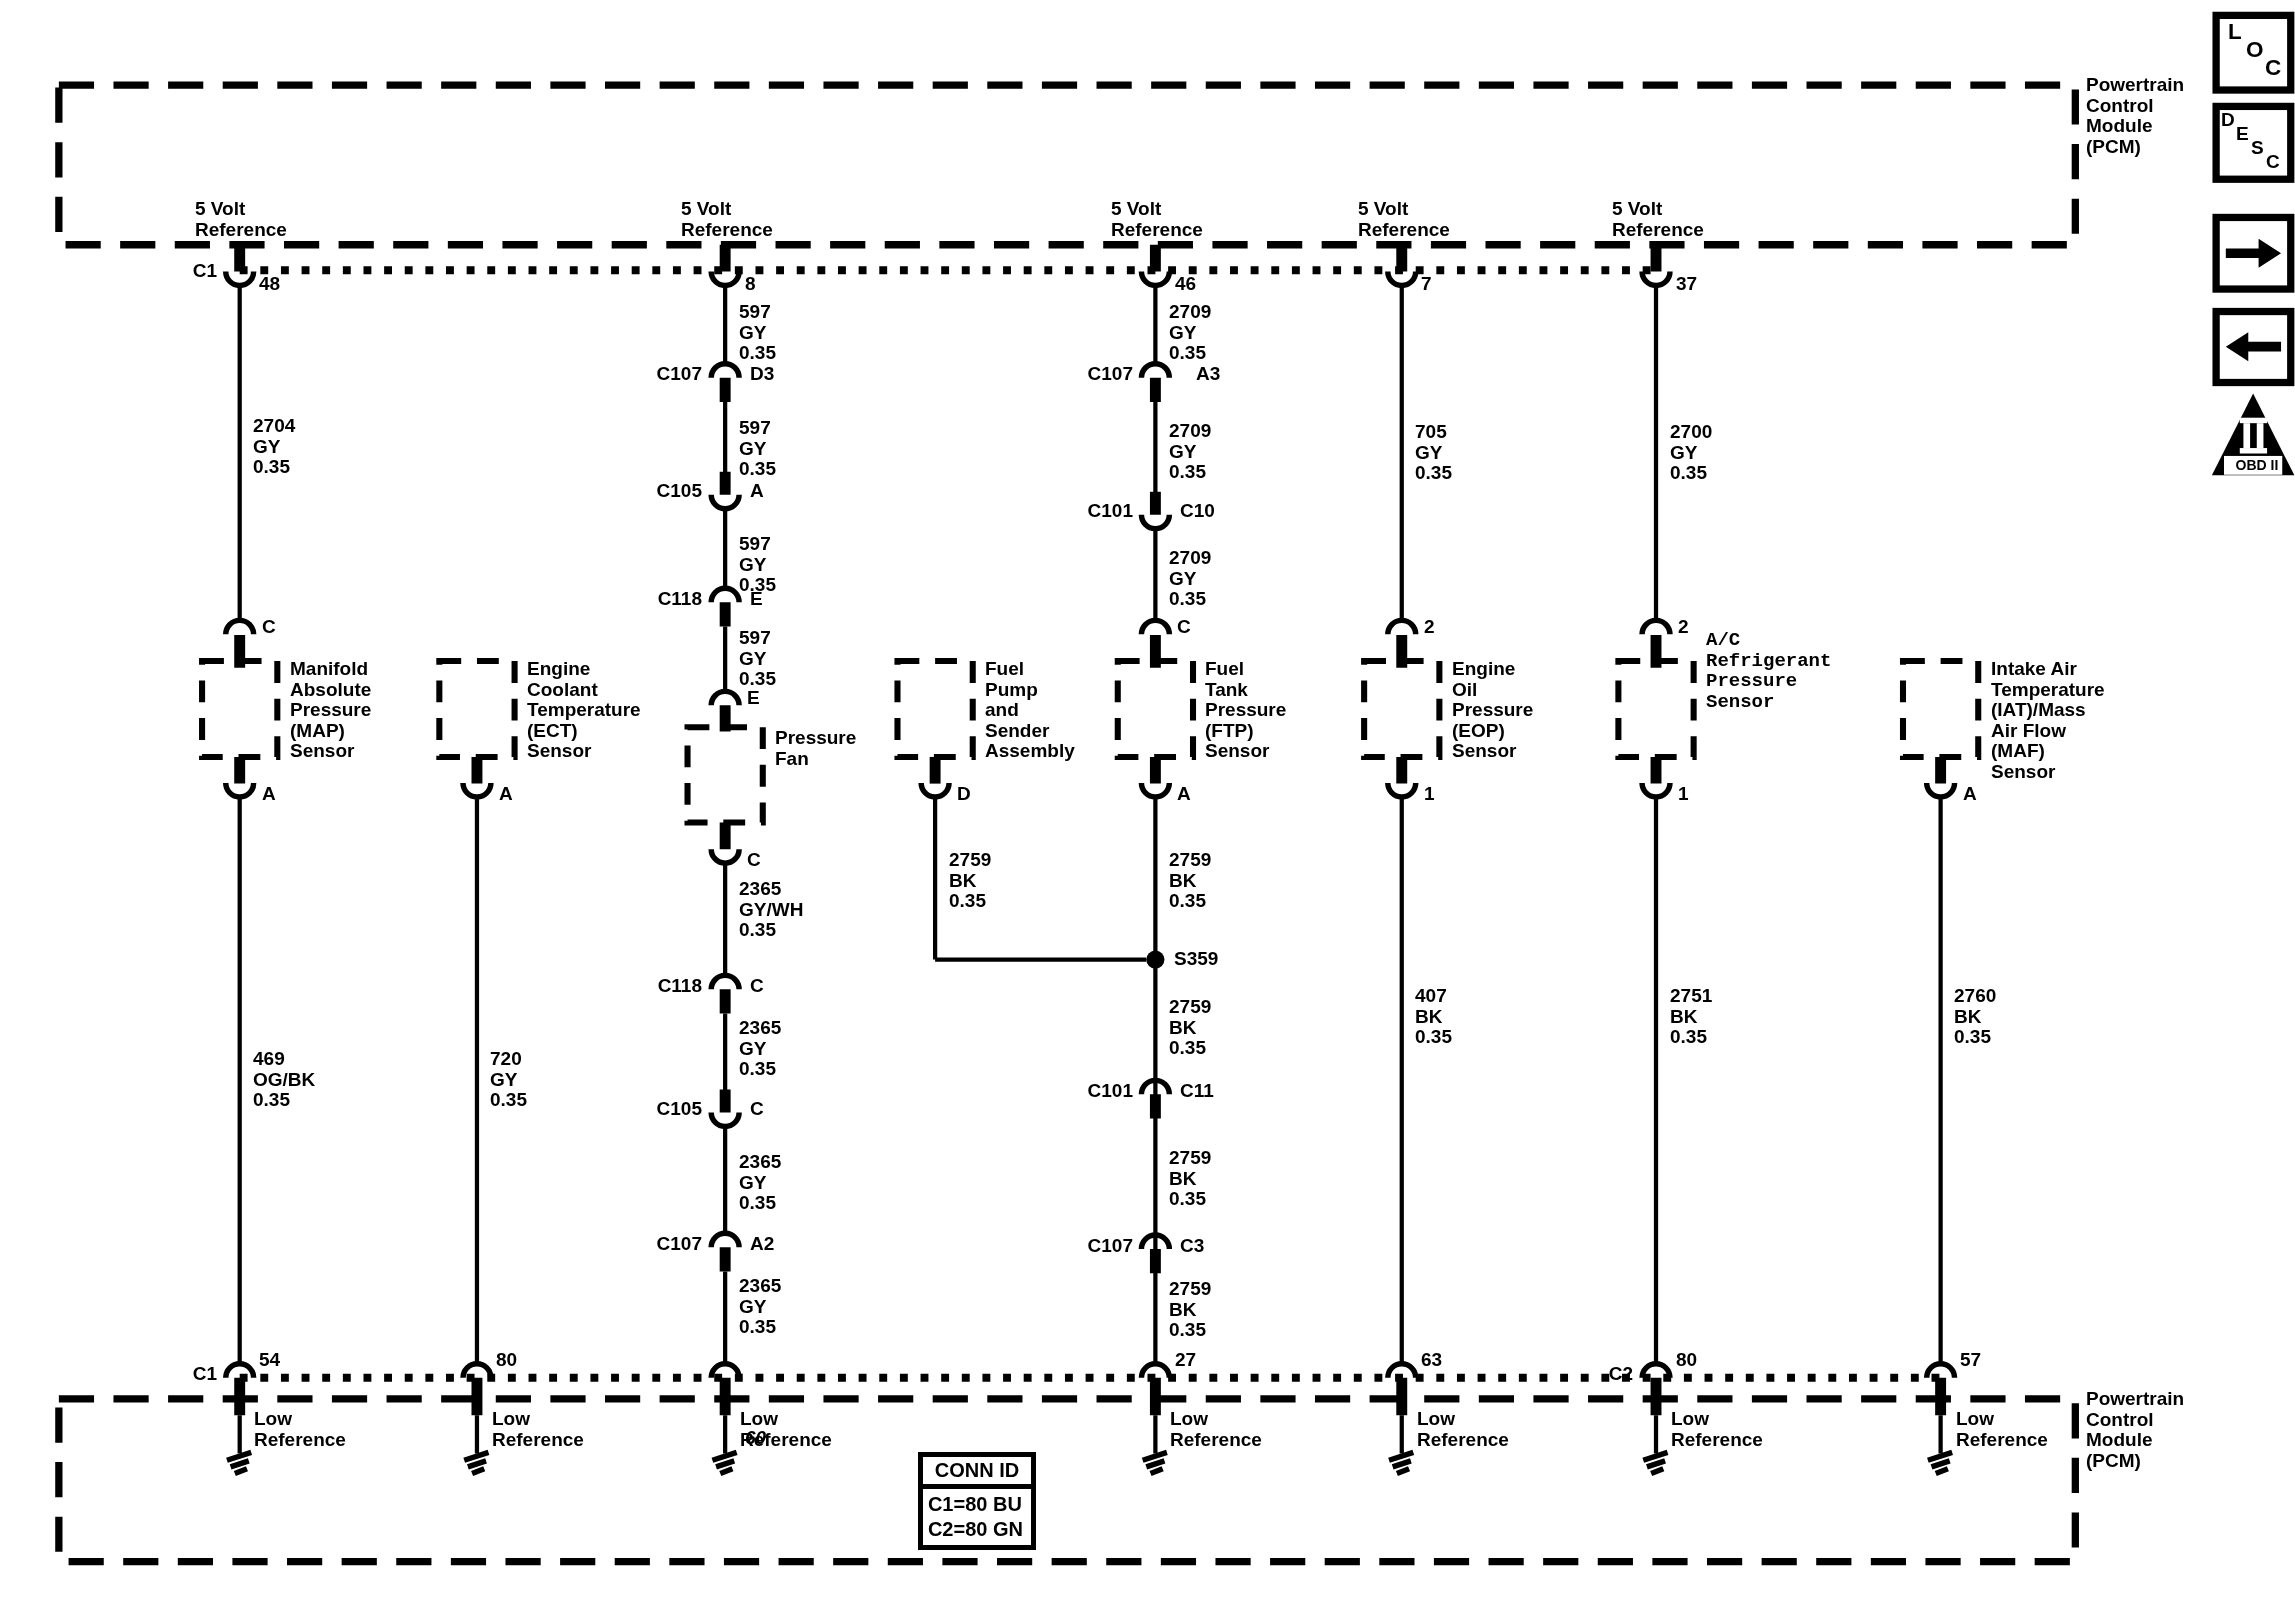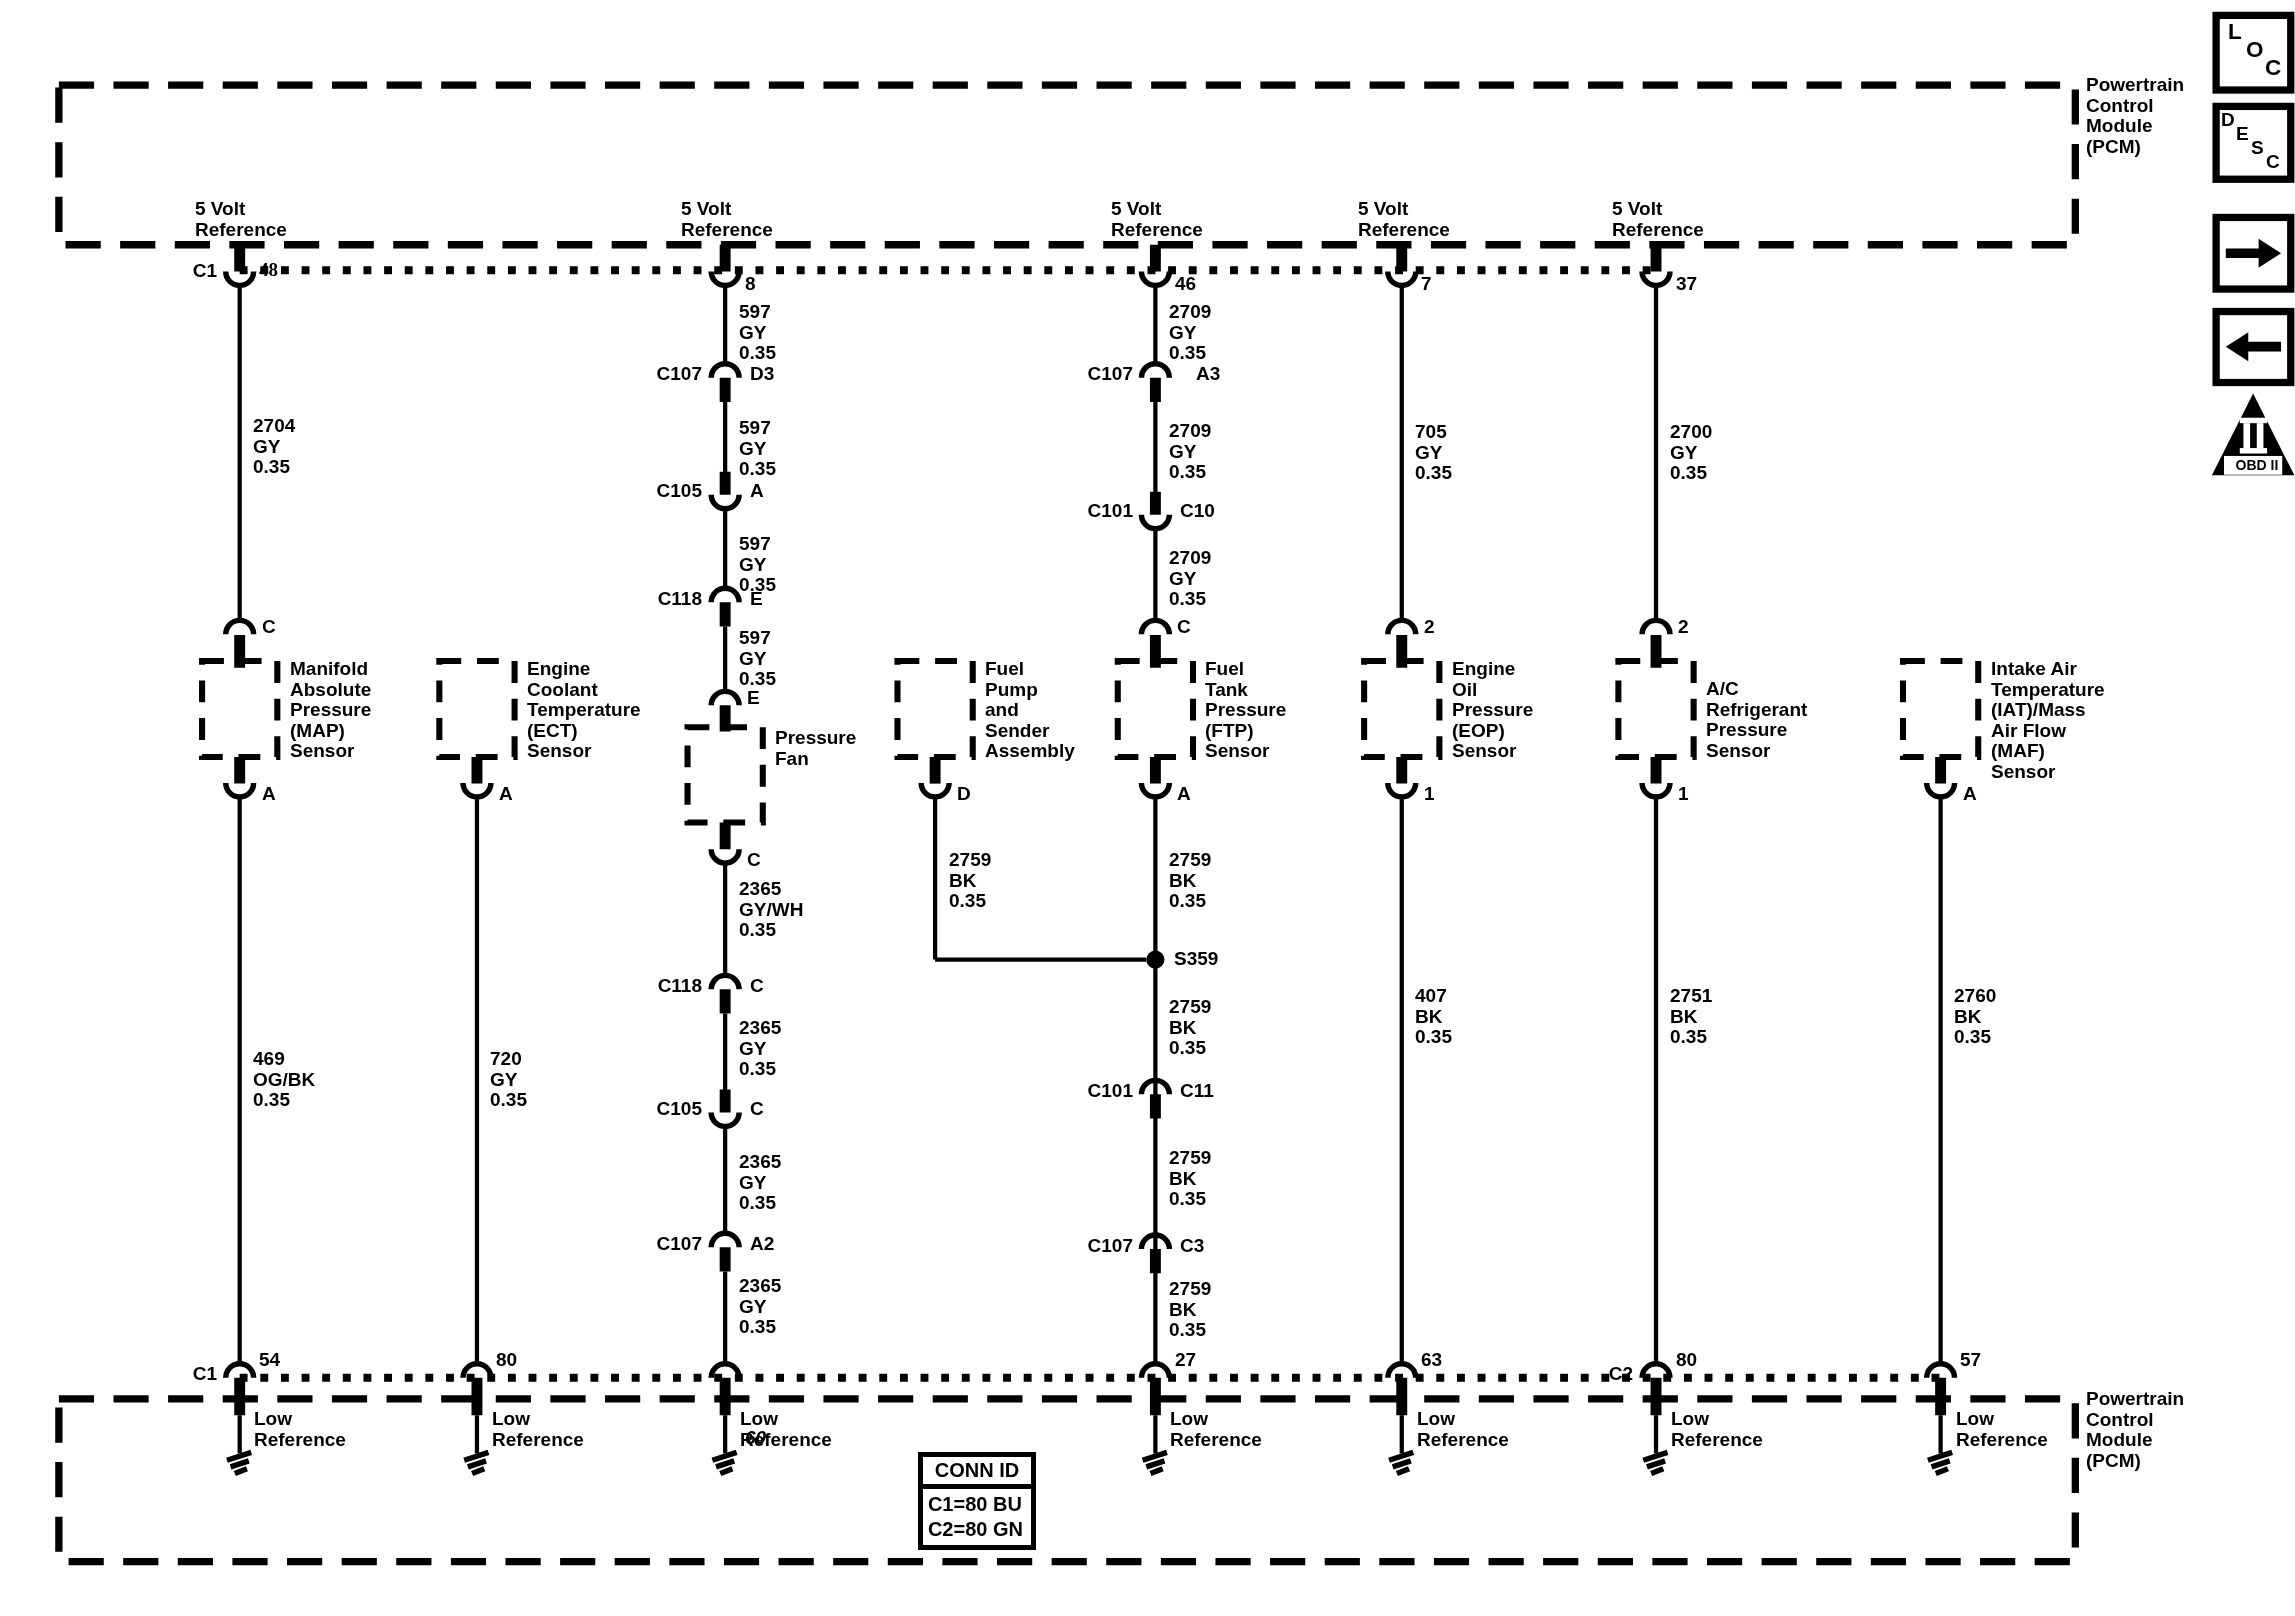--- a/index.html
+++ b/index.html
@@ -147,21 +147,21 @@
 <div class="lbl" style="left:681px;top:199px;">5 Volt
 Reference</div>
 <div class="lbl" style="left:1111px;top:199px;">5 Volt
 Reference</div>
 <div class="lbl" style="left:1358px;top:199px;">5 Volt
 Reference</div>
 <div class="lbl" style="left:1612px;top:199px;">5 Volt
 Reference</div>
 
 <div class="lbl ra" style="left:217px;top:261px;">C1</div>
-<div class="lbl" style="left:259px;top:260px;font-family:Liberation Serif, serif;">48</div>
+<div class="lbl" style="left:259px;top:274px;">48</div>
 <div class="lbl" style="left:745px;top:274px;">8</div>
 <div class="lbl" style="left:1175px;top:274px;">46</div>
 <div class="lbl" style="left:1421px;top:274px;">7</div>
 <div class="lbl" style="left:1676px;top:274px;">37</div>
 
 <div class="lbl" style="left:253px;top:416px;">2704
 GY
 0.35</div>
 <div class="lbl" style="left:739px;top:302px;">597
 GY
@@ -228,21 +228,21 @@
 <div class="lbl" style="left:1205px;top:659px;">Fuel
 Tank
 Pressure
 (FTP)
 Sensor</div>
 <div class="lbl" style="left:1452px;top:659px;">Engine
 Oil
 Pressure
 (EOP)
 Sensor</div>
-<div class="lbl" style="left:1706px;top:679px;">A/C
+<div class="lbl" style="left:1706px;top:630px;font-family:Liberation Mono, monospace;">A/C
 Refrigerant
 Pressure
 Sensor</div>
 <div class="lbl" style="left:1991px;top:659px;">Intake Air
 Temperature
 (IAT)/Mass
 Air Flow
 (MAF)
 Sensor</div>
 

